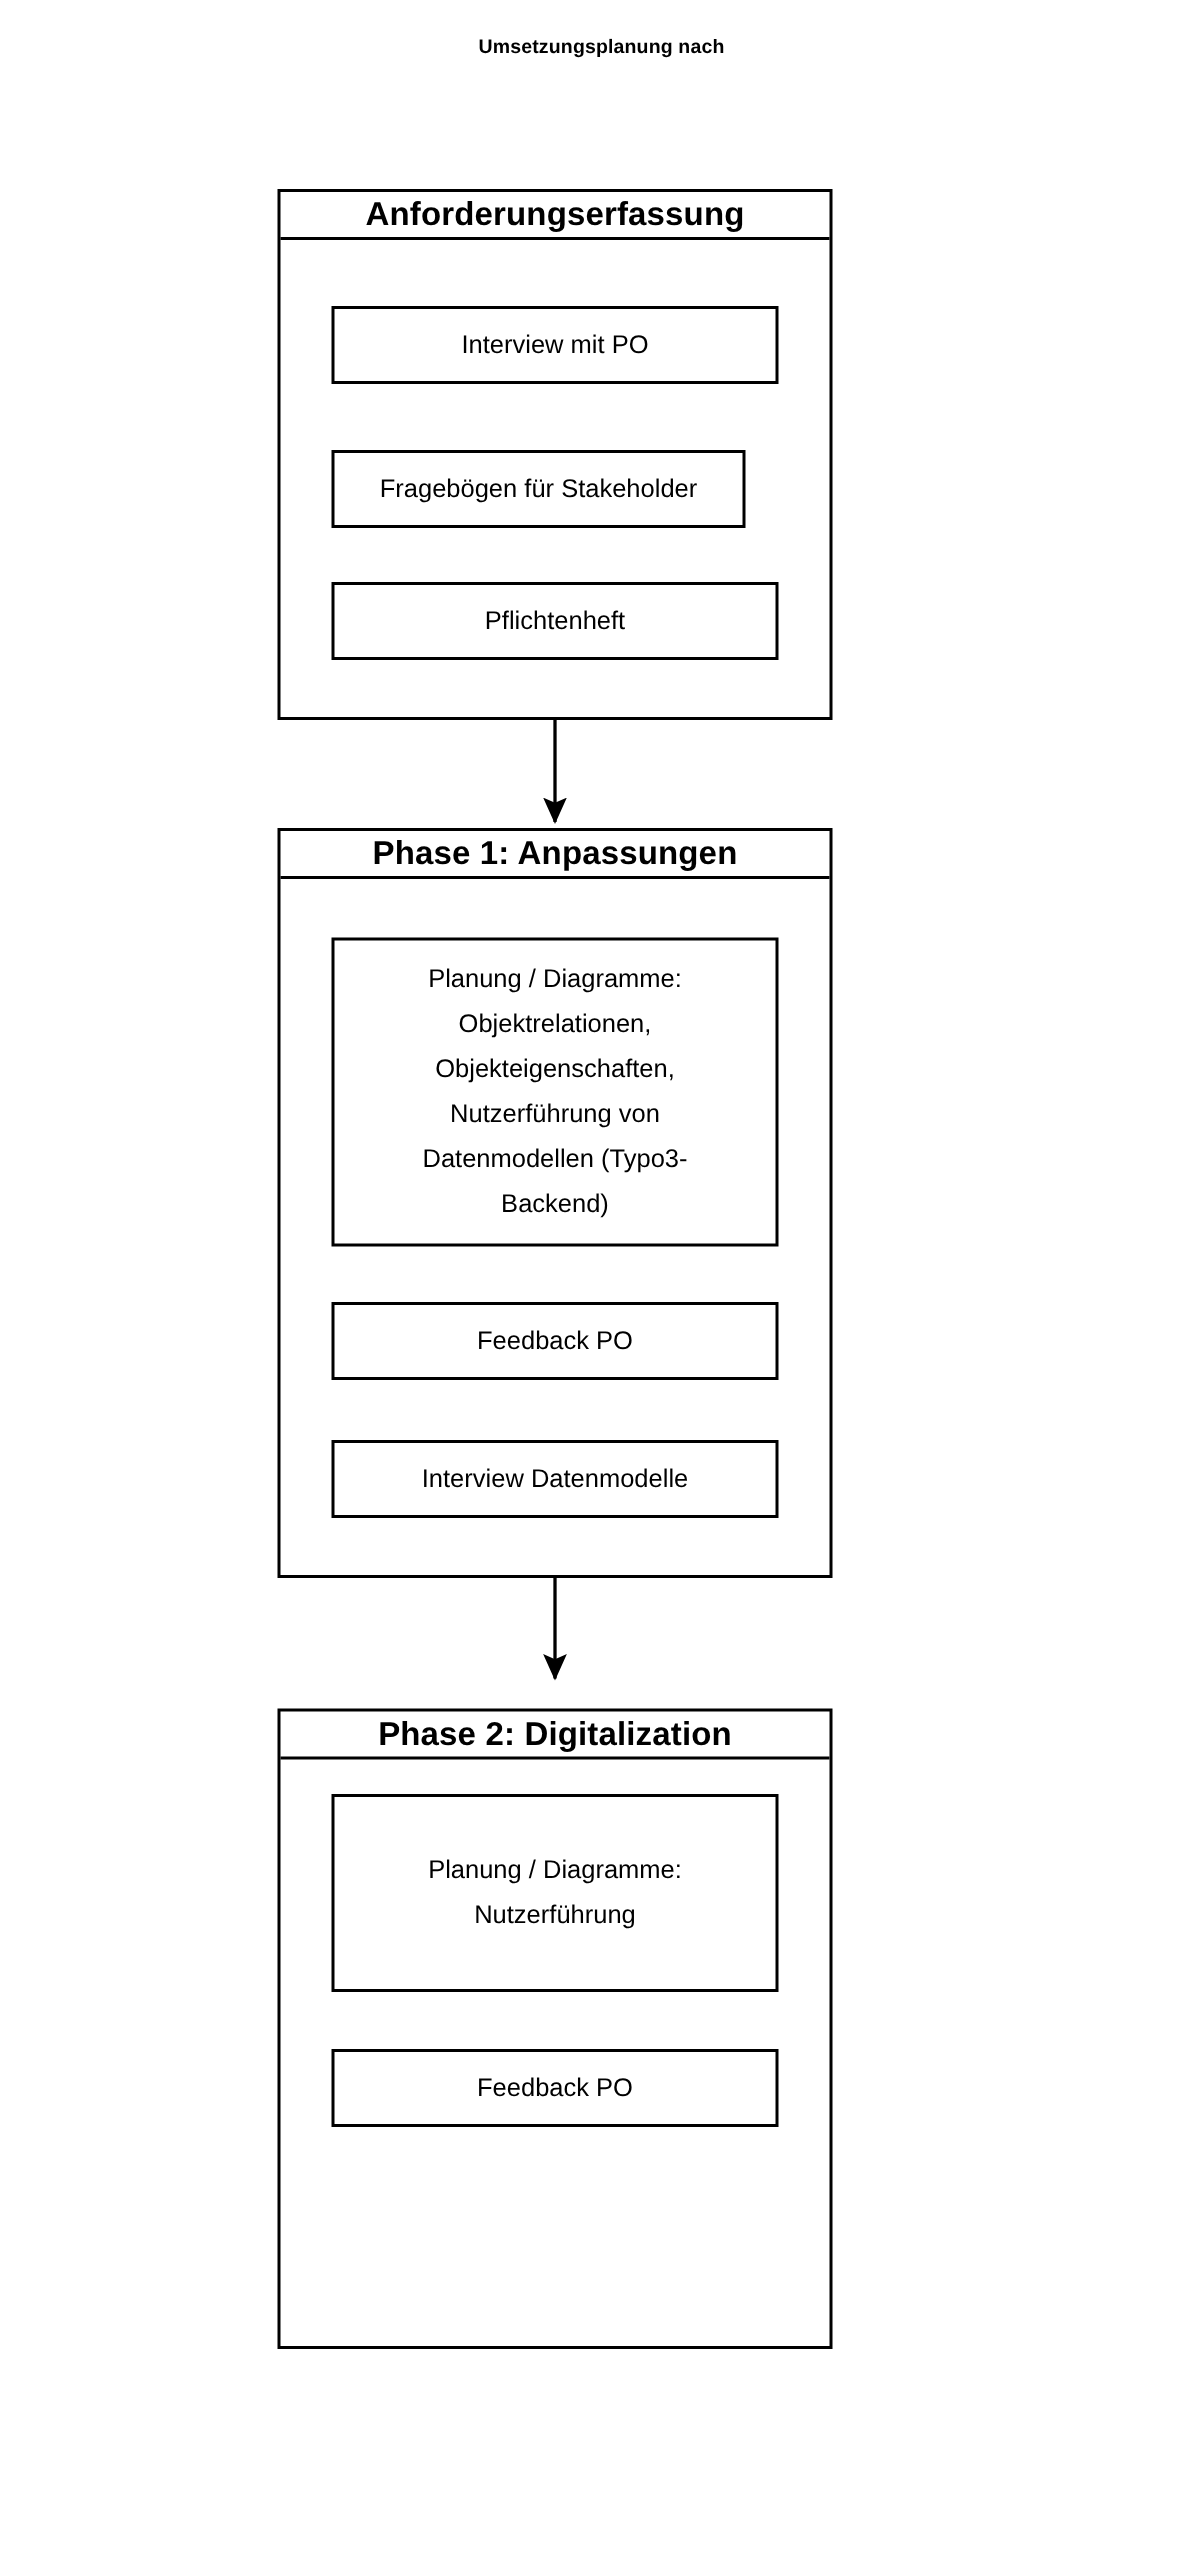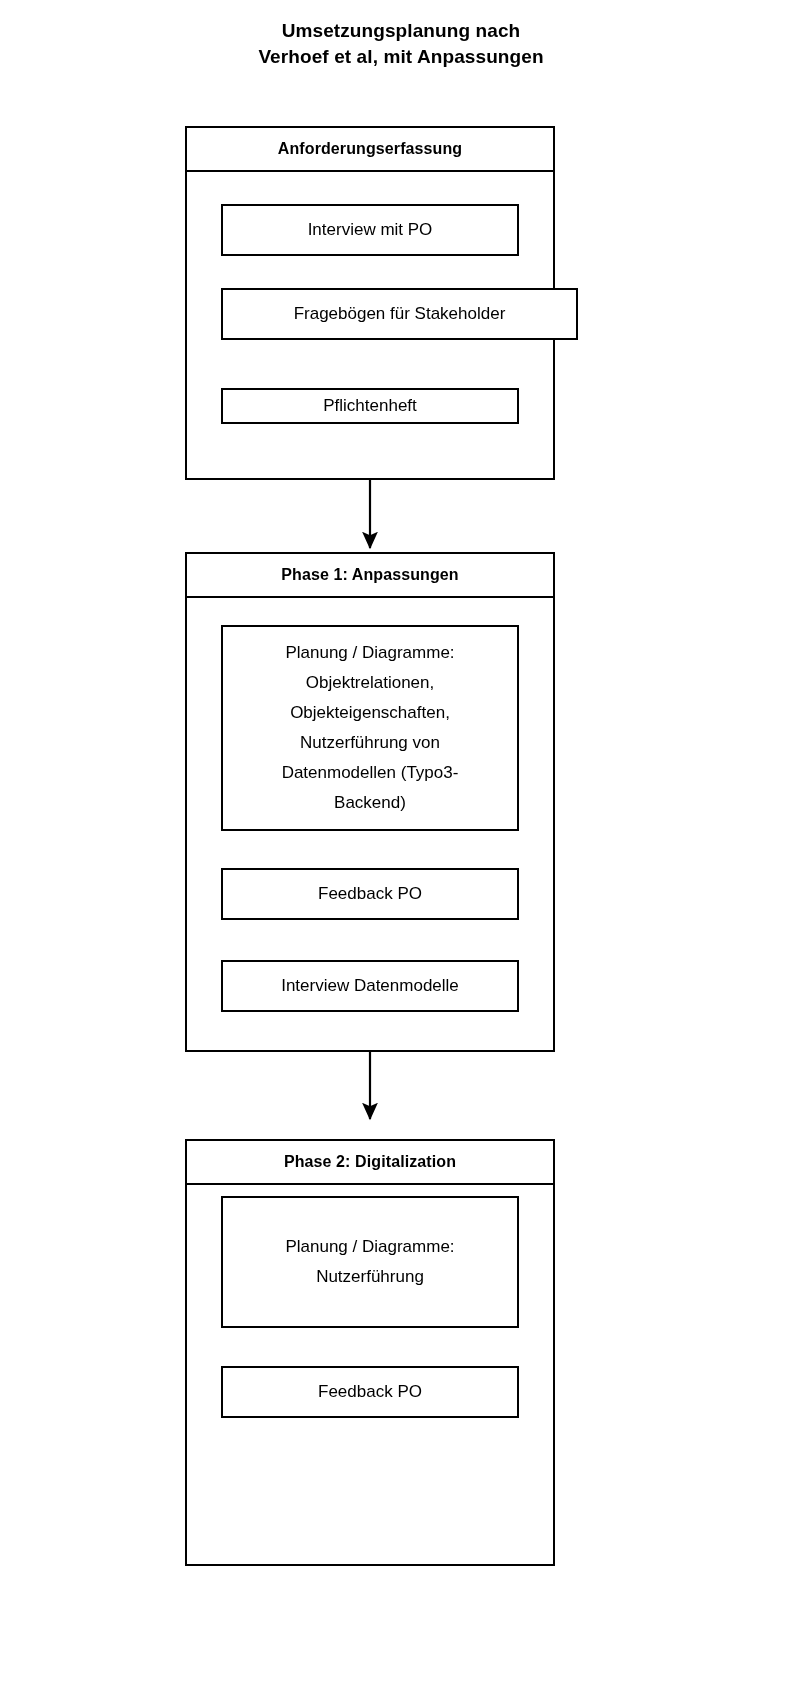--- a/index.html
+++ b/index.html
@@ -24,48 +24,48 @@
     height: 1702px;
   }
 
   .diagram-title {
     position: absolute;
     left: 0;
     top: 18px;
     width: 802px;
     text-align: center;
     font-weight: bold;
-    font-size: 19px;
+    font-size: 13px;
     line-height: 26px;
     letter-spacing: 0.1px;
   }
   .diagram-title .title-line {
     display: block;
   }
 
   
   .phase-container {
     position: absolute;
     border: 2.2px solid #000000;
     box-sizing: border-box;
     background: #ffffff;
   }
   .phase-header {
     position: absolute;
     left: 0;
     top: 0;
     right: 0;
-    height: 44px;
+    height: 32px;
     border-bottom: 2.2px solid #000000;
     box-sizing: border-box;
     display: flex;
     align-items: center;
     justify-content: center;
     font-weight: bold;
-    font-size: 16px;
+    font-size: 22px;
     letter-spacing: 0.1px;
   }
 
   
   .node-box {
     position: absolute;
     border: 2.2px solid #000000;
     box-sizing: border-box;
     background: #ffffff;
     display: flex;
@@ -91,21 +91,20 @@
     pointer-events: none;
   }
 </style>
 </head>
 <body>
 
 <div id="stage">
 
   <div class="diagram-title">
     <span class="title-line">Umsetzungsplanung nach</span>
-    <span class="title-line">Verhoef et al, mit Anpassungen</span>
   </div>
 
   <svg id="connectors" viewBox="0 0 802 1702" xmlns="http://www.w3.org/2000/svg">
     <defs>
       <marker id="arrowhead" markerWidth="9" markerHeight="9" refX="7.4" refY="3.6" orient="auto" markerUnits="strokeWidth">
         <path d="M0,0 L8,3.6 L0,7.2 L1.6,3.6 z" fill="#000000"></path>
       </marker>
     </defs>
 
     <line x1="370" y1="256" x2="370" y2="292" stroke="#000000" stroke-width="2.2" marker-end="url(#arrowhead)"></line>
@@ -130,25 +129,25 @@
   </svg>
 
   <div class="phase-container" style="left:185px; top:126px; width:370px; height:354px;">
     <div class="phase-header">Anforderungserfassung</div>
   </div>
 
   <div class="node-box" style="left:221px; top:204px; width:298px; height:52px;">
     <span class="node-text">Interview mit PO</span>
   </div>
 
-  <div class="node-box" style="left:221px; top:288px; width:357px; height:52px;">
+  <div class="node-box" style="left:221px; top:300px; width:276px; height:52px;">
     <span class="node-text">Fragebögen für Stakeholder</span>
   </div>
 
-  <div class="node-box" style="left:221px; top:388px; width:298px; height:36px;">
+  <div class="node-box" style="left:221px; top:388px; width:298px; height:52px;">
     <span class="node-text">Pflichtenheft</span>
   </div>
 
   <div class="phase-container" style="left:185px; top:552px; width:370px; height:500px;">
     <div class="phase-header">Phase 1: Anpassungen</div>
   </div>
 
   <div class="node-box" style="left:221px; top:625px; width:298px; height:206px;">
     <span class="node-text">Planung / Diagramme:
 Objektrelationen,

